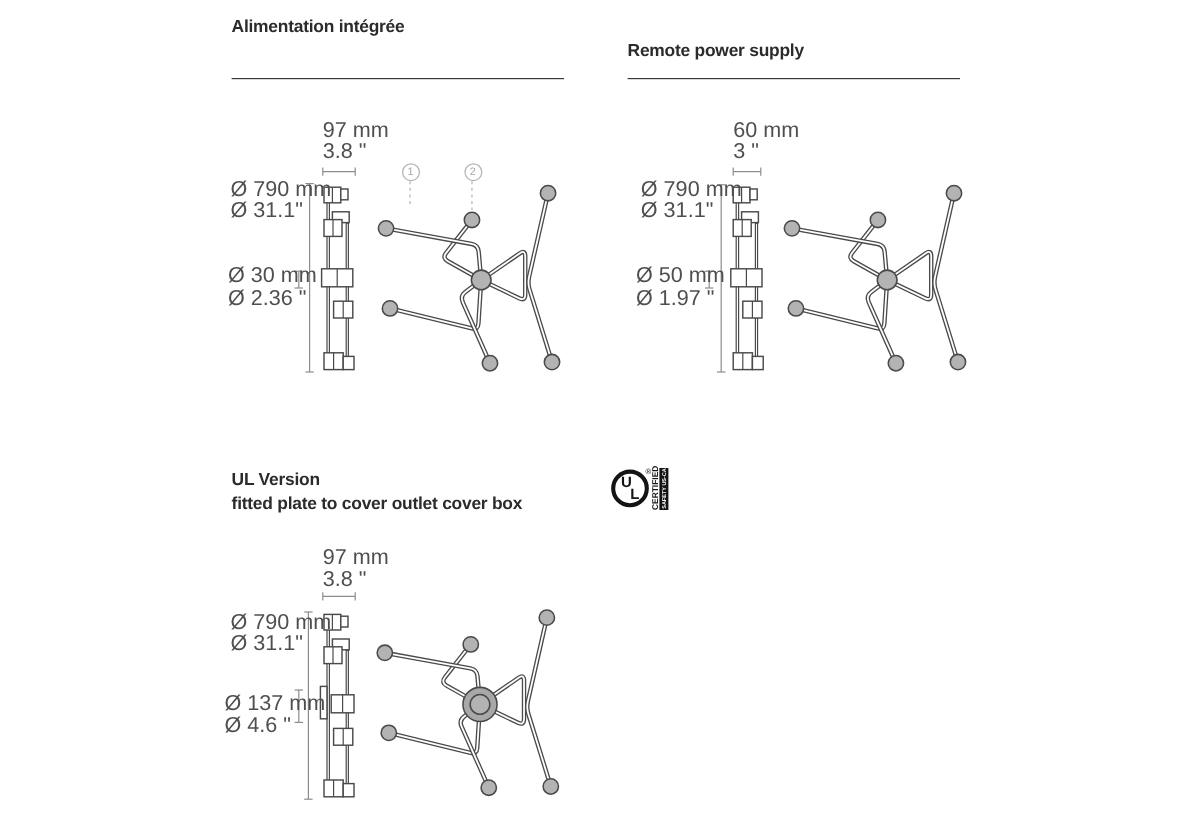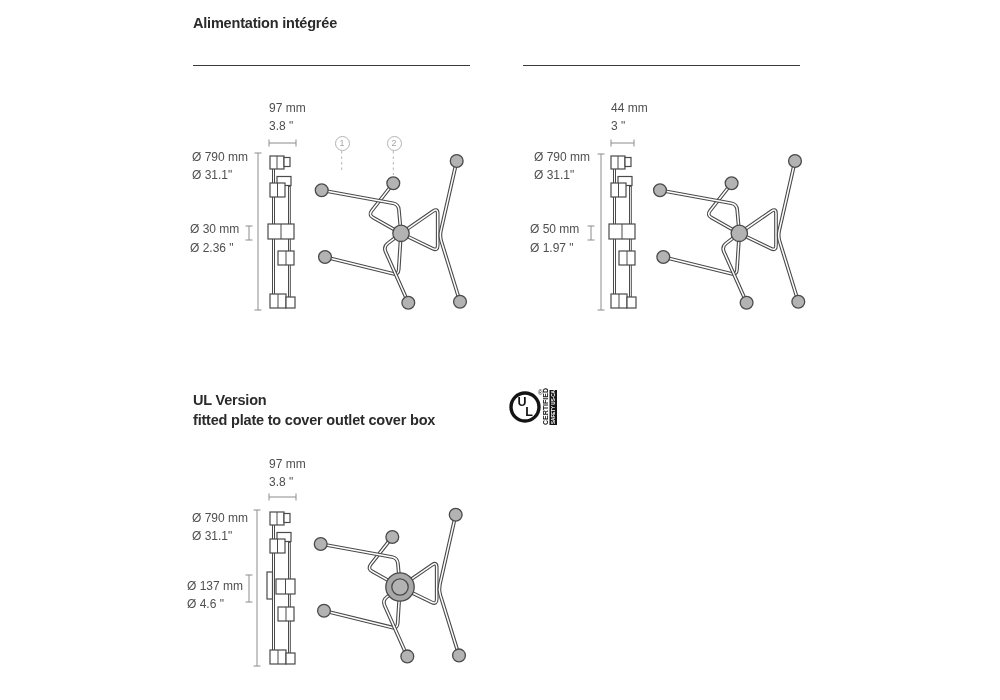--- a/index.html
+++ b/index.html
@@ -2,21 +2,21 @@
 <html><head>
 <meta charset="utf-8">
 <style>
   html,body{margin:0;padding:0;background:#ffffff;}
   .page{position:relative;width:1000px;height:700px;background:#ffffff;
         font-family:"Liberation Sans",sans-serif;overflow:hidden;}
   #diagram-canvas{position:absolute;left:0;top:0;z-index:0;}
   .title-line{position:absolute;font-weight:bold;font-size:14.5px;line-height:20px;
         color:#2b2b2b;letter-spacing:-0.2px;white-space:nowrap;z-index:2;}
   .rule{position:absolute;height:0;border-top:1.5px solid #3a3a3a;z-index:2;}
-  .dim{position:absolute;font-size:12px;line-height:15px;color:#4f4f4f;
+  .dim{position:absolute;font-size:18px;line-height:15px;color:#4f4f4f;
         white-space:nowrap;z-index:2;}
   .marker{position:absolute;width:13px;height:13px;border:1px solid #b3b3b3;
         border-radius:50%;color:#a6a6a6;font-size:9px;line-height:13px;
         text-align:center;z-index:2;background:transparent;}
   .ul-logo{position:absolute;left:506px;top:386px;z-index:2;}
 </style>
 </head>
 <body>
 
 <div class="page">
@@ -183,23 +183,24 @@
   <div class="dim" style="left:269px;top:101px">97 mm</div>
   <div class="dim" style="left:269px;top:119px">3.8 "</div>
   <div class="dim" style="left:192px;top:150px">Ø 790 mm</div>
   <div class="dim" style="left:192px;top:168px">Ø 31.1"</div>
   <div class="dim" style="left:190px;top:222px">Ø 30 mm</div>
   <div class="dim" style="left:190px;top:241px">Ø 2.36 "</div>
 
   <div class="marker" style="left:334.5px;top:135.5px"><span>1</span></div>
   <div class="marker" style="left:386.5px;top:135.5px"><span>2</span></div>
 
+  <div class="title-line" style="left:523px;top:33px">Remote power supply</div>
   <div class="rule" style="left:523px;top:65px;width:277px"></div>
 
-  <div class="dim" style="left:611px;top:101px">44 mm</div>
+  <div class="dim" style="left:611px;top:101px">60 mm</div>
   <div class="dim" style="left:611px;top:119px">3 "</div>
   <div class="dim" style="left:534px;top:150px">Ø 790 mm</div>
   <div class="dim" style="left:534px;top:168px">Ø 31.1"</div>
   <div class="dim" style="left:530px;top:222px">Ø 50 mm</div>
   <div class="dim" style="left:530px;top:241px">Ø 1.97 "</div>
 
   <div class="title-line" style="left:193px;top:390px">UL Version</div>
   <div class="title-line" style="left:193px;top:410px">fitted plate to cover outlet cover box</div>
 
   <svg class="ul-logo" width="52" height="42" viewBox="0 0 52 42">

